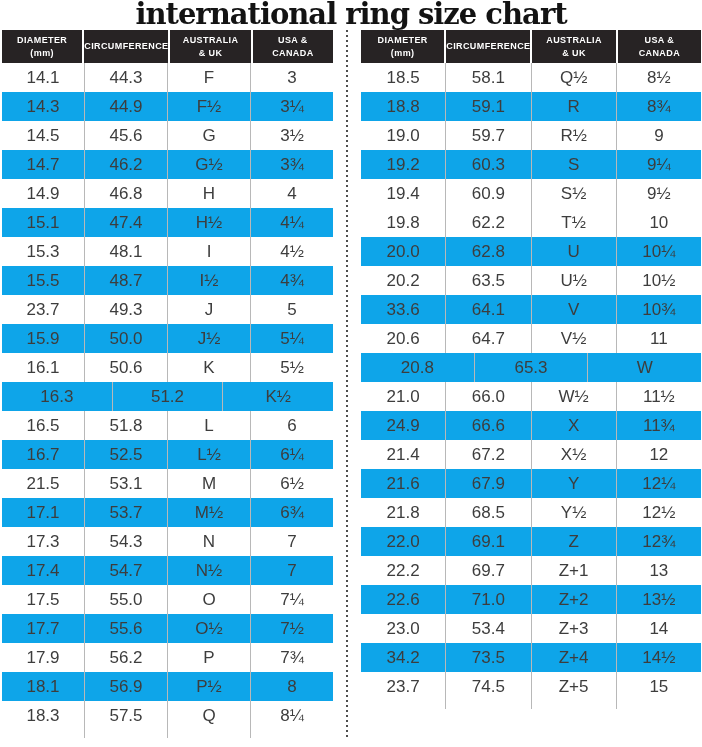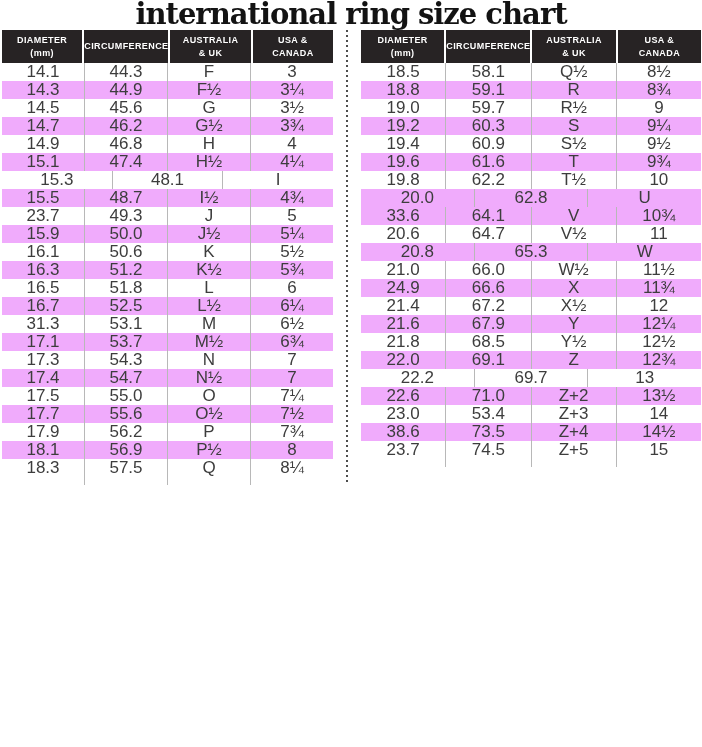--- a/index.html
+++ b/index.html
@@ -56,23 +56,23 @@
     line-height: 1.4;
     display: flex;
     align-items: center;
     justify-content: center;
     text-align: center;
     white-space: pre-line;
   }
   .th + .th { margin-left: 2px; }
   .trow {
     display: flex;
-    height: 18px;
-  }
-  .trow.alt { background: #f0abfc; }
+    height: 29px;
+  }
+  .trow.alt { background: #0ea5e9; }
   .tcell {
     flex: 1;
     display: flex;
     align-items: center;
     justify-content: center;
     font-size: 17px;
     color: #3d3d3d;
     border-right: 1px solid #b8b8b8;
   }
   .tcell:last-child { border-right: none; }
@@ -129,20 +129,21 @@
         <div class="trow alt">
           <div class="tcell">15.1</div>
           <div class="tcell">47.4</div>
           <div class="tcell">H½</div>
           <div class="tcell">4¼</div>
         </div>
         <div class="trow">
           <div class="tcell">15.3</div>
           <div class="tcell">48.1</div>
           <div class="tcell">I</div>
+          <div class="tcell">4½</div>
         </div>
         <div class="trow alt">
           <div class="tcell">15.5</div>
           <div class="tcell">48.7</div>
           <div class="tcell">I½</div>
           <div class="tcell">4¾</div>
         </div>
         <div class="trow">
           <div class="tcell">23.7</div>
           <div class="tcell">49.3</div>
@@ -158,36 +159,35 @@
         <div class="trow">
           <div class="tcell">16.1</div>
           <div class="tcell">50.6</div>
           <div class="tcell">K</div>
           <div class="tcell">5½</div>
         </div>
         <div class="trow alt">
           <div class="tcell">16.3</div>
           <div class="tcell">51.2</div>
           <div class="tcell">K½</div>
-          <div class="tcell">5¾</div>
         </div>
         <div class="trow">
           <div class="tcell">16.5</div>
           <div class="tcell">51.8</div>
           <div class="tcell">L</div>
           <div class="tcell">6</div>
         </div>
         <div class="trow alt">
           <div class="tcell">16.7</div>
           <div class="tcell">52.5</div>
           <div class="tcell">L½</div>
           <div class="tcell">6¼</div>
         </div>
         <div class="trow">
-          <div class="tcell">31.3</div>
+          <div class="tcell">21.5</div>
           <div class="tcell">53.1</div>
           <div class="tcell">M</div>
           <div class="tcell">6½</div>
         </div>
         <div class="trow alt">
           <div class="tcell">17.1</div>
           <div class="tcell">53.7</div>
           <div class="tcell">M½</div>
           <div class="tcell">6¾</div>
         </div>
@@ -280,36 +280,37 @@
           <div class="tcell">60.3</div>
           <div class="tcell">S</div>
           <div class="tcell">9¼</div>
         </div>
         <div class="trow">
           <div class="tcell">19.4</div>
           <div class="tcell">60.9</div>
           <div class="tcell">S½</div>
           <div class="tcell">9½</div>
         </div>
-        <div class="trow alt">
-          <div class="tcell">19.6</div>
-          <div class="tcell">61.6</div>
-          <div class="tcell">T</div>
-          <div class="tcell">9¾</div>
-        </div>
         <div class="trow">
           <div class="tcell">19.8</div>
           <div class="tcell">62.2</div>
           <div class="tcell">T½</div>
           <div class="tcell">10</div>
         </div>
         <div class="trow alt">
           <div class="tcell">20.0</div>
           <div class="tcell">62.8</div>
           <div class="tcell">U</div>
+          <div class="tcell">10¼</div>
+        </div>
+        <div class="trow">
+          <div class="tcell">20.2</div>
+          <div class="tcell">63.5</div>
+          <div class="tcell">U½</div>
+          <div class="tcell">10½</div>
         </div>
         <div class="trow alt">
           <div class="tcell">33.6</div>
           <div class="tcell">64.1</div>
           <div class="tcell">V</div>
           <div class="tcell">10¾</div>
         </div>
         <div class="trow">
           <div class="tcell">20.6</div>
           <div class="tcell">64.7</div>
@@ -353,36 +354,37 @@
         </div>
         <div class="trow alt">
           <div class="tcell">22.0</div>
           <div class="tcell">69.1</div>
           <div class="tcell">Z</div>
           <div class="tcell">12¾</div>
         </div>
         <div class="trow">
           <div class="tcell">22.2</div>
           <div class="tcell">69.7</div>
+          <div class="tcell">Z+1</div>
           <div class="tcell">13</div>
         </div>
         <div class="trow alt">
           <div class="tcell">22.6</div>
           <div class="tcell">71.0</div>
           <div class="tcell">Z+2</div>
           <div class="tcell">13½</div>
         </div>
         <div class="trow">
           <div class="tcell">23.0</div>
           <div class="tcell">53.4</div>
           <div class="tcell">Z+3</div>
           <div class="tcell">14</div>
         </div>
         <div class="trow alt">
-          <div class="tcell">38.6</div>
+          <div class="tcell">34.2</div>
           <div class="tcell">73.5</div>
           <div class="tcell">Z+4</div>
           <div class="tcell">14½</div>
         </div>
         <div class="trow">
           <div class="tcell">23.7</div>
           <div class="tcell">74.5</div>
           <div class="tcell">Z+5</div>
           <div class="tcell">15</div>
         </div>

